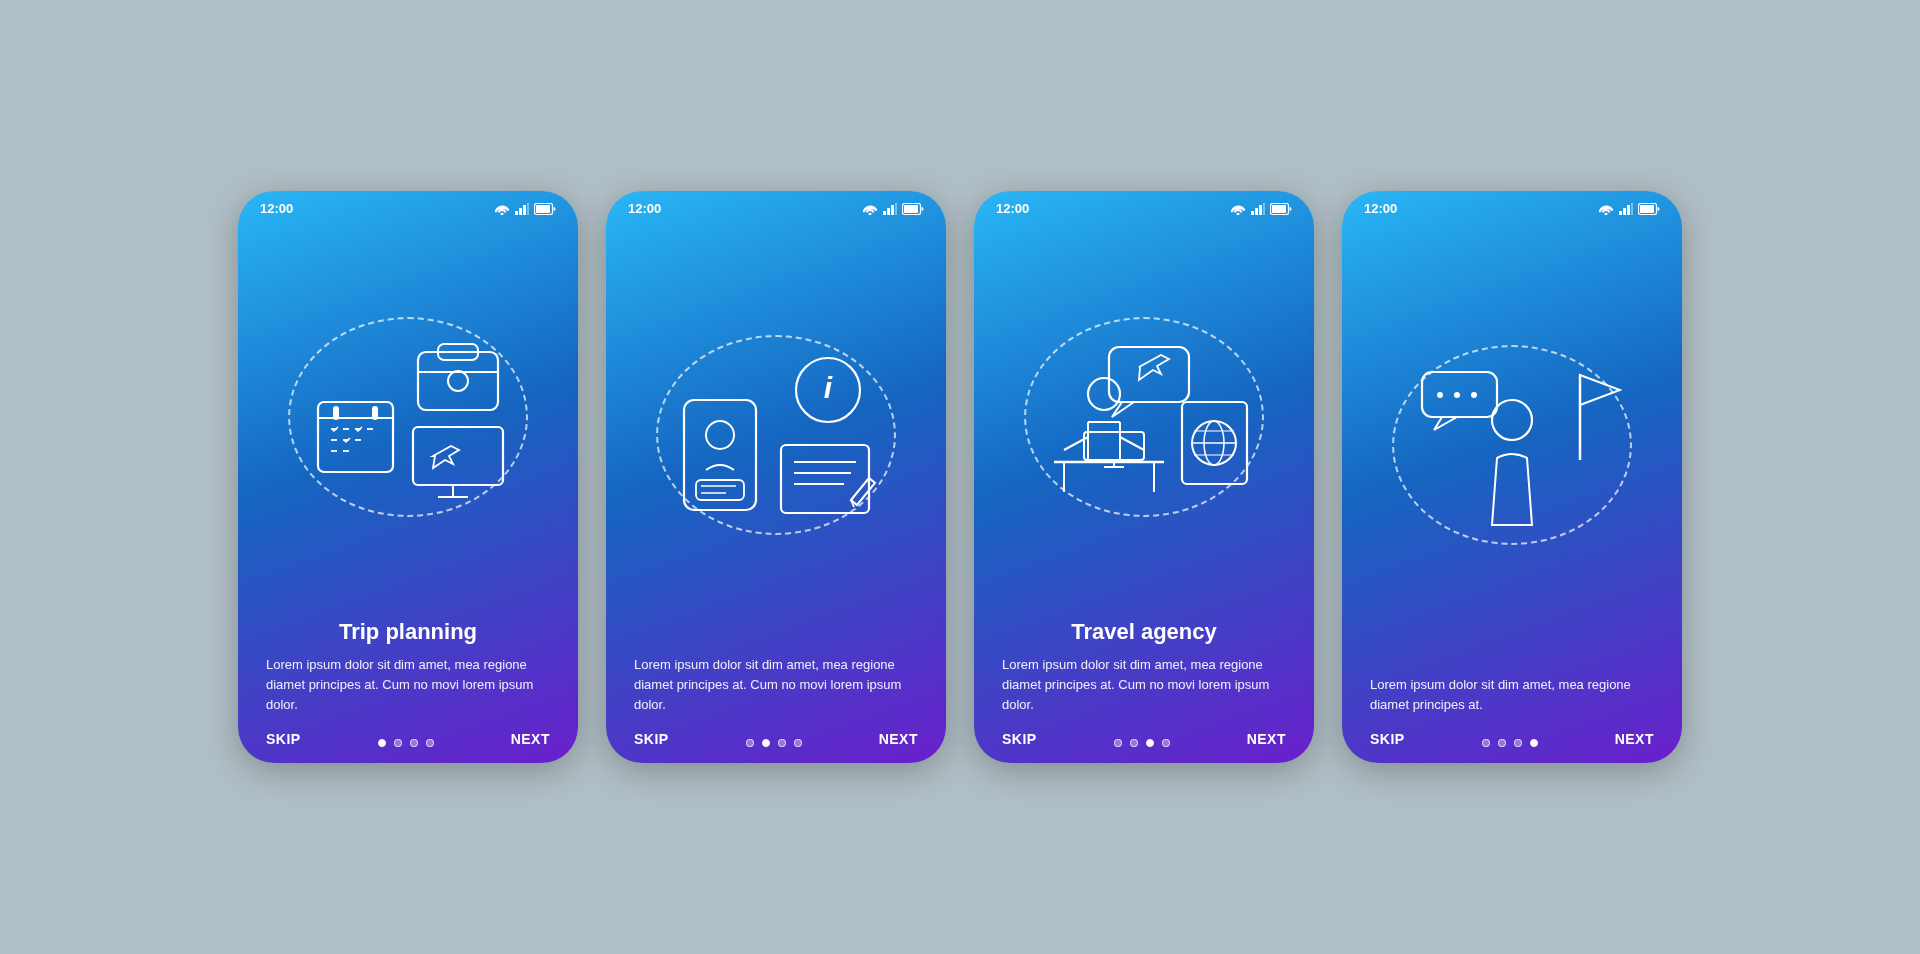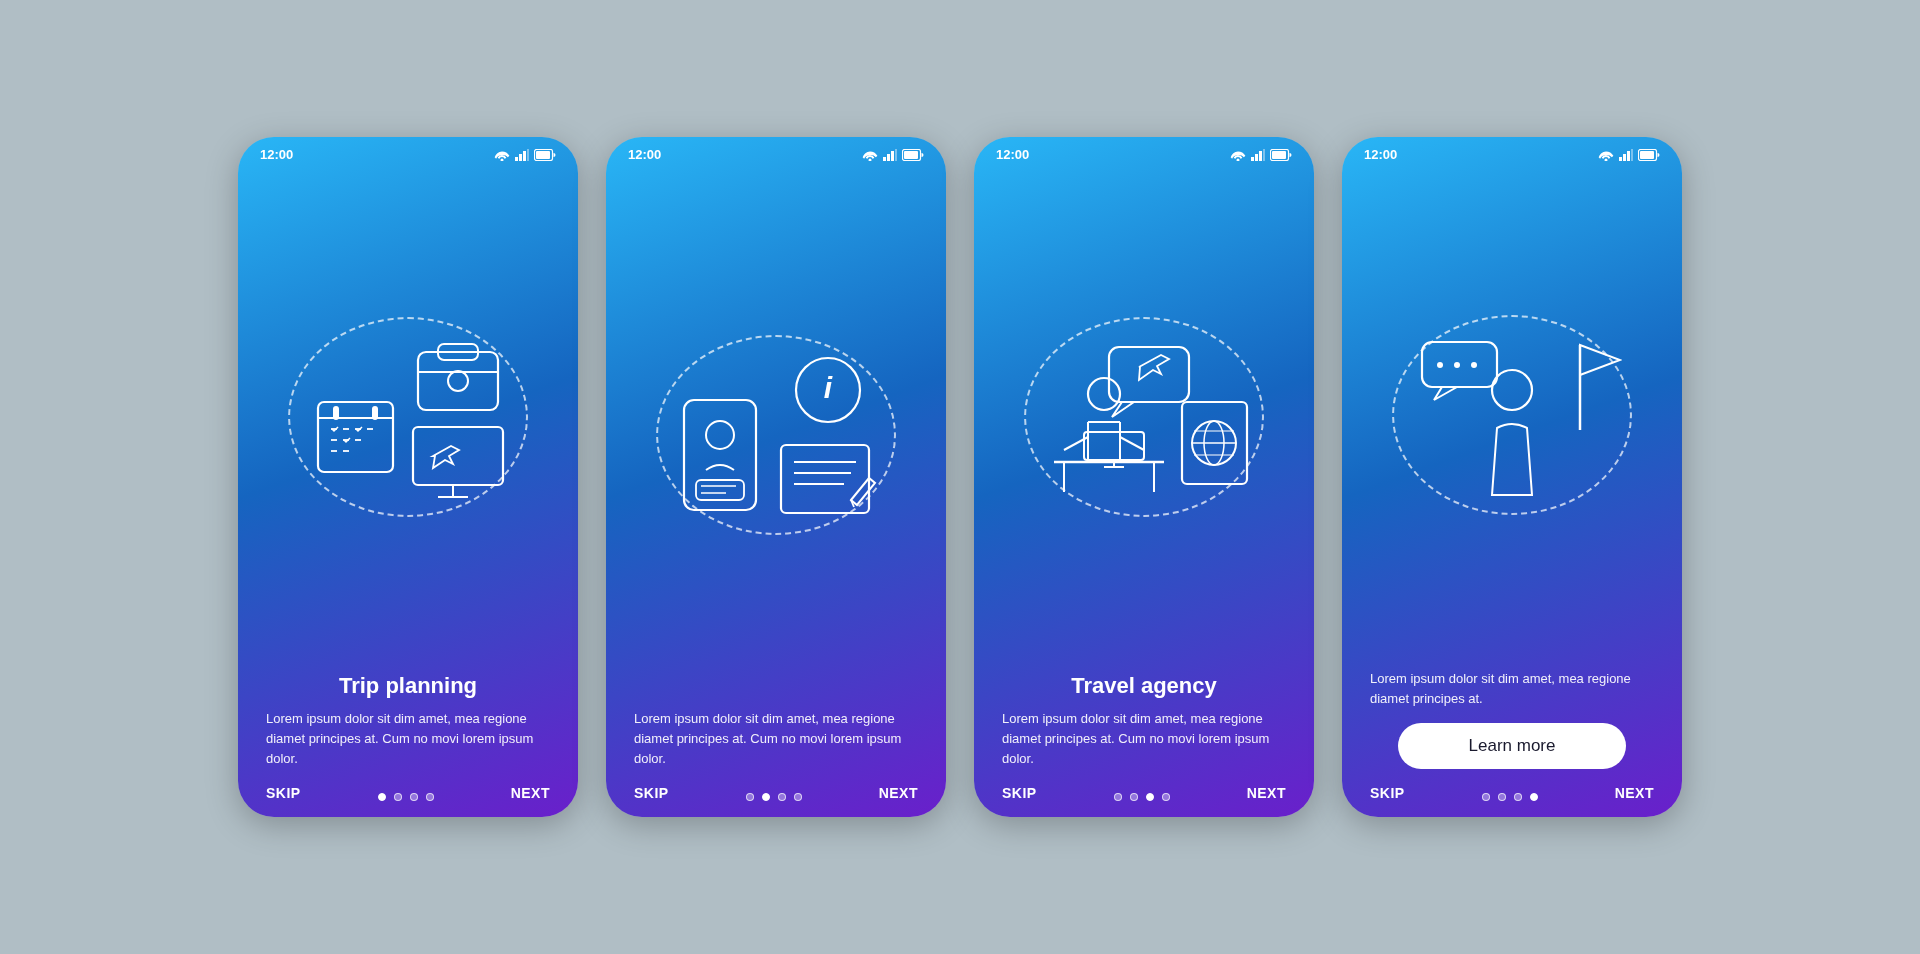--- a/index.html
+++ b/index.html
@@ -13,21 +13,21 @@
       font-family: 'Segoe UI', Arial, sans-serif;
     }
     .phones-container {
       display: flex;
       gap: 28px;
       align-items: center;
       justify-content: center;
     }
     .phone {
       width: 340px;
-      height: 680px;
+      height: 572px;
       border-radius: 36px;
       background: linear-gradient(160deg, #29b6f6 0%, #1565c0 45%, #6a1fcb 100%);
       display: flex;
       flex-direction: column;
       overflow: hidden;
       box-shadow: 0 8px 32px rgba(0,0,0,0.25);
       position: relative;
     }
     .status-bar {
       display: flex;
@@ -368,21 +368,20 @@
           <circle cx="72" cy="45" r="3" fill="white"></circle>
           <path d="M40 67 L32 80 L55 67" stroke="white" stroke-width="2" fill="none"></path>
 
           <line x1="178" y1="25" x2="178" y2="110" stroke="white" stroke-width="2.5"></line>
           <path d="M178 25 L218 40 L178 55 Z" stroke="white" stroke-width="2" fill="none"></path>
         </svg>
       </div>
     </div>
     <div class="text-area">
       <div class="screen-body">Lorem ipsum dolor sit dim amet, mea regione diamet principes at.</div>
-      <button class="learn-more-btn">Learn more</button>
     </div>
     <div class="nav-bar">
       <span class="nav-skip">SKIP</span>
       <div class="dots">
         <div class="dot"></div>
         <div class="dot"></div>
         <div class="dot"></div>
         <div class="dot active"></div>
       </div>
       <span class="nav-next">NEXT</span>

